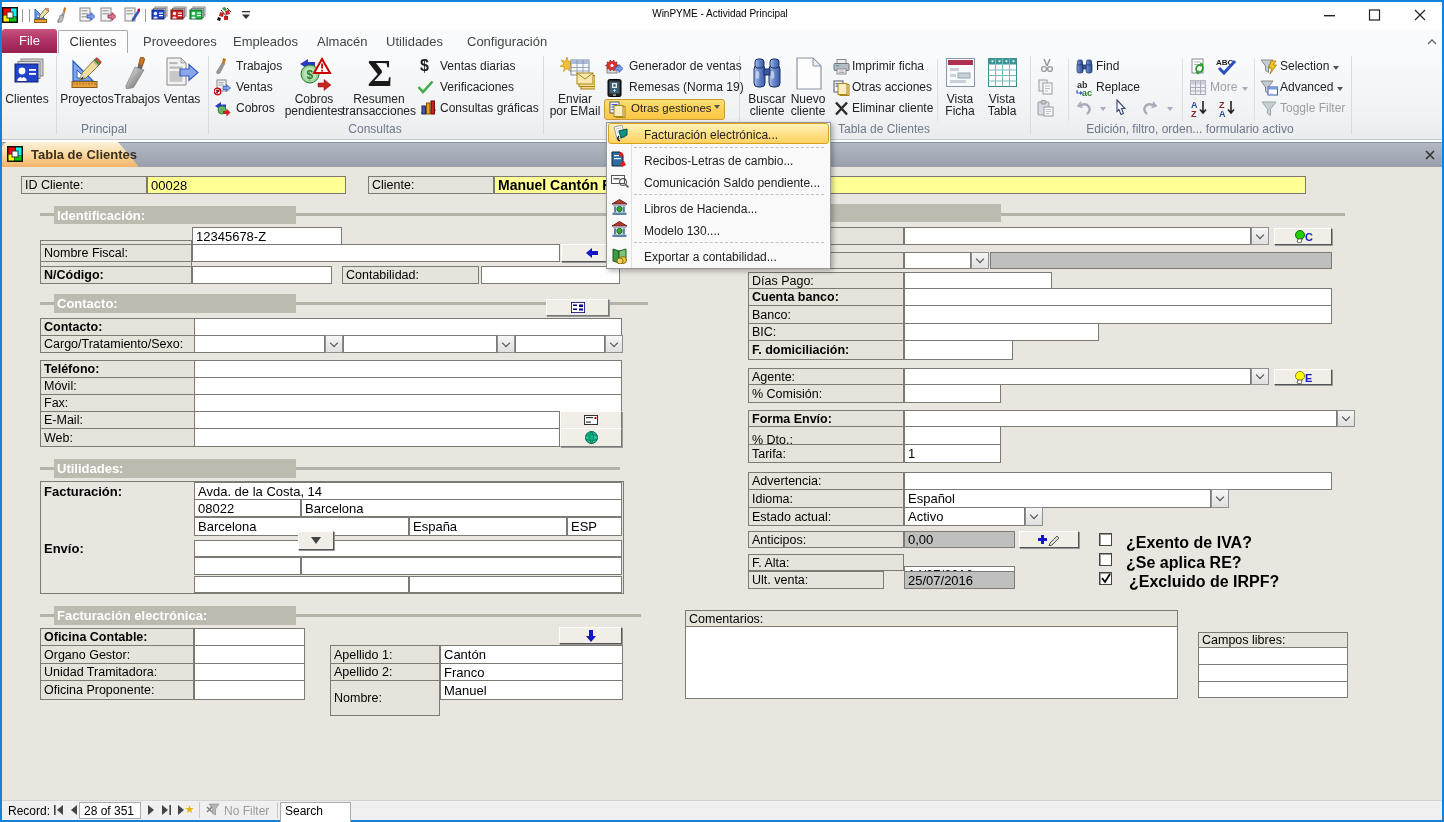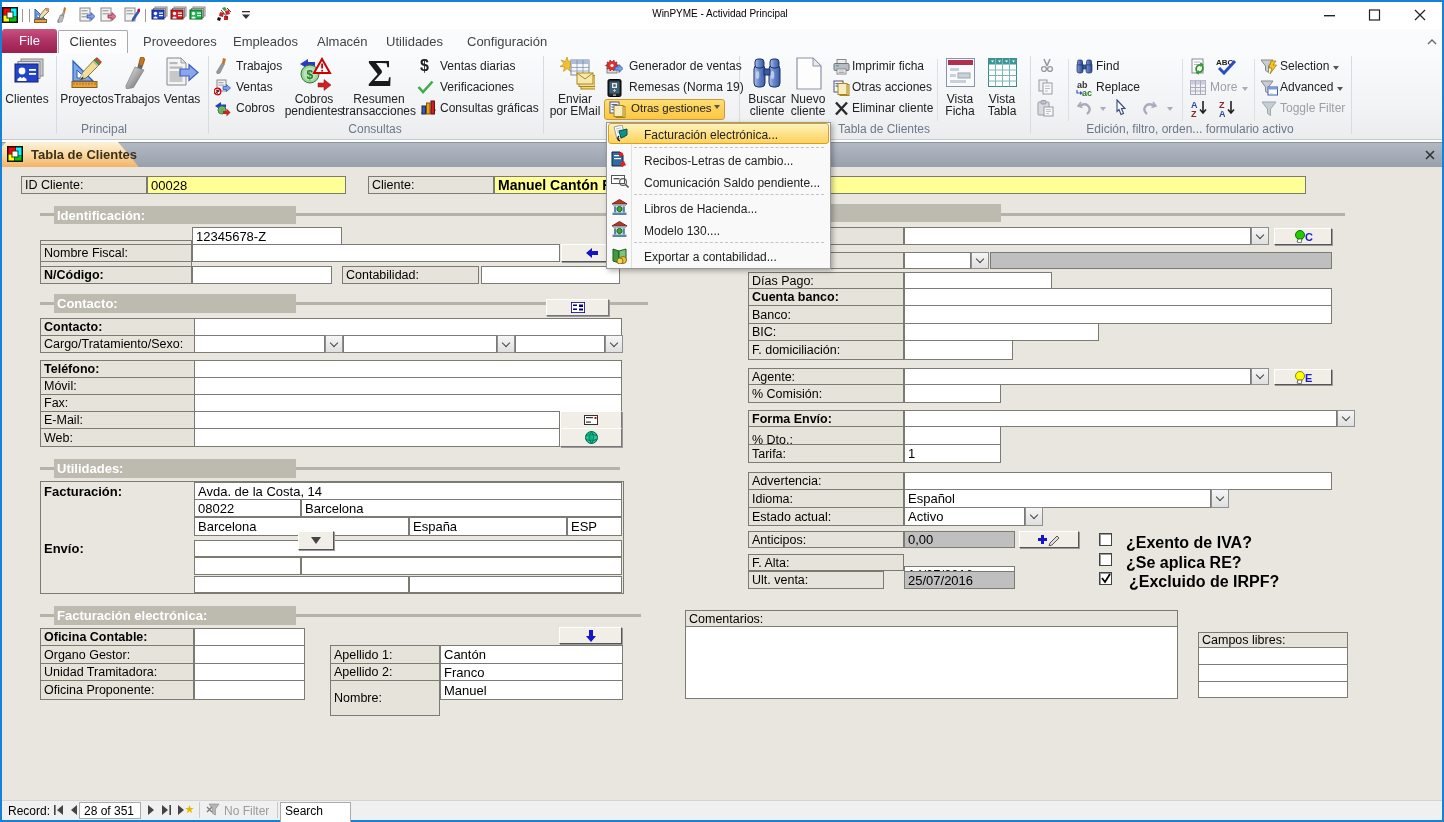--- a/index.html
+++ b/index.html
@@ -614,21 +614,21 @@
   </div>
 <div class="ing" style="left:990px;top:252px;width:342px;height:17px"></div>
 <div class="lab" style="left:748px;top:272px;width:156px;height:17px">Días Pago:</div>
 <div class="inp" style="left:904px;top:272px;width:148px;height:17px"></div>
 <div class="lab" style="left:748px;top:288px;width:156px;height:18px;font-weight:bold">Cuenta banco:</div>
 <div class="inp" style="left:904px;top:288px;width:428px;height:18px"></div>
 <div class="lab" style="left:748px;top:305px;width:156px;height:19px">Banco:</div>
 <div class="inp" style="left:904px;top:305px;width:428px;height:19px"></div>
 <div class="lab" style="left:748px;top:323px;width:156px;height:18px">BIC:</div>
 <div class="inp" style="left:904px;top:323px;width:195px;height:18px"></div>
-<div class="lab" style="left:748px;top:340px;width:156px;height:20px;font-weight:normal">F. domiciliación:</div>
+<div class="lab" style="left:748px;top:340px;width:156px;height:20px;font-weight:bold">F. domiciliación:</div>
 <div class="inp" style="left:904px;top:340px;width:109px;height:20px"></div>
 <div class="lab" style="left:748px;top:368px;width:156px;height:17px">Agente:</div>
 <div class="inp" style="left:904px;top:368px;width:347px;height:17px"></div>
 <div class="cmb" style="left:1251px;top:368px;width:18px;height:17px">
     <div class="chev"></div>
   </div>
 <div class="btn3" style="left:1274px;top:369px;width:58px;height:16px">
     <svg width="20" height="13" viewBox="0 0 20 13">
       <circle cx="7" cy="5" r="4.5" fill="#ffff00" stroke="#888800"></circle>
       <path d="M5 9 L9 9 L8 13 L4 12 Z" fill="#fff" stroke="#333" stroke-width=".7"></path>

